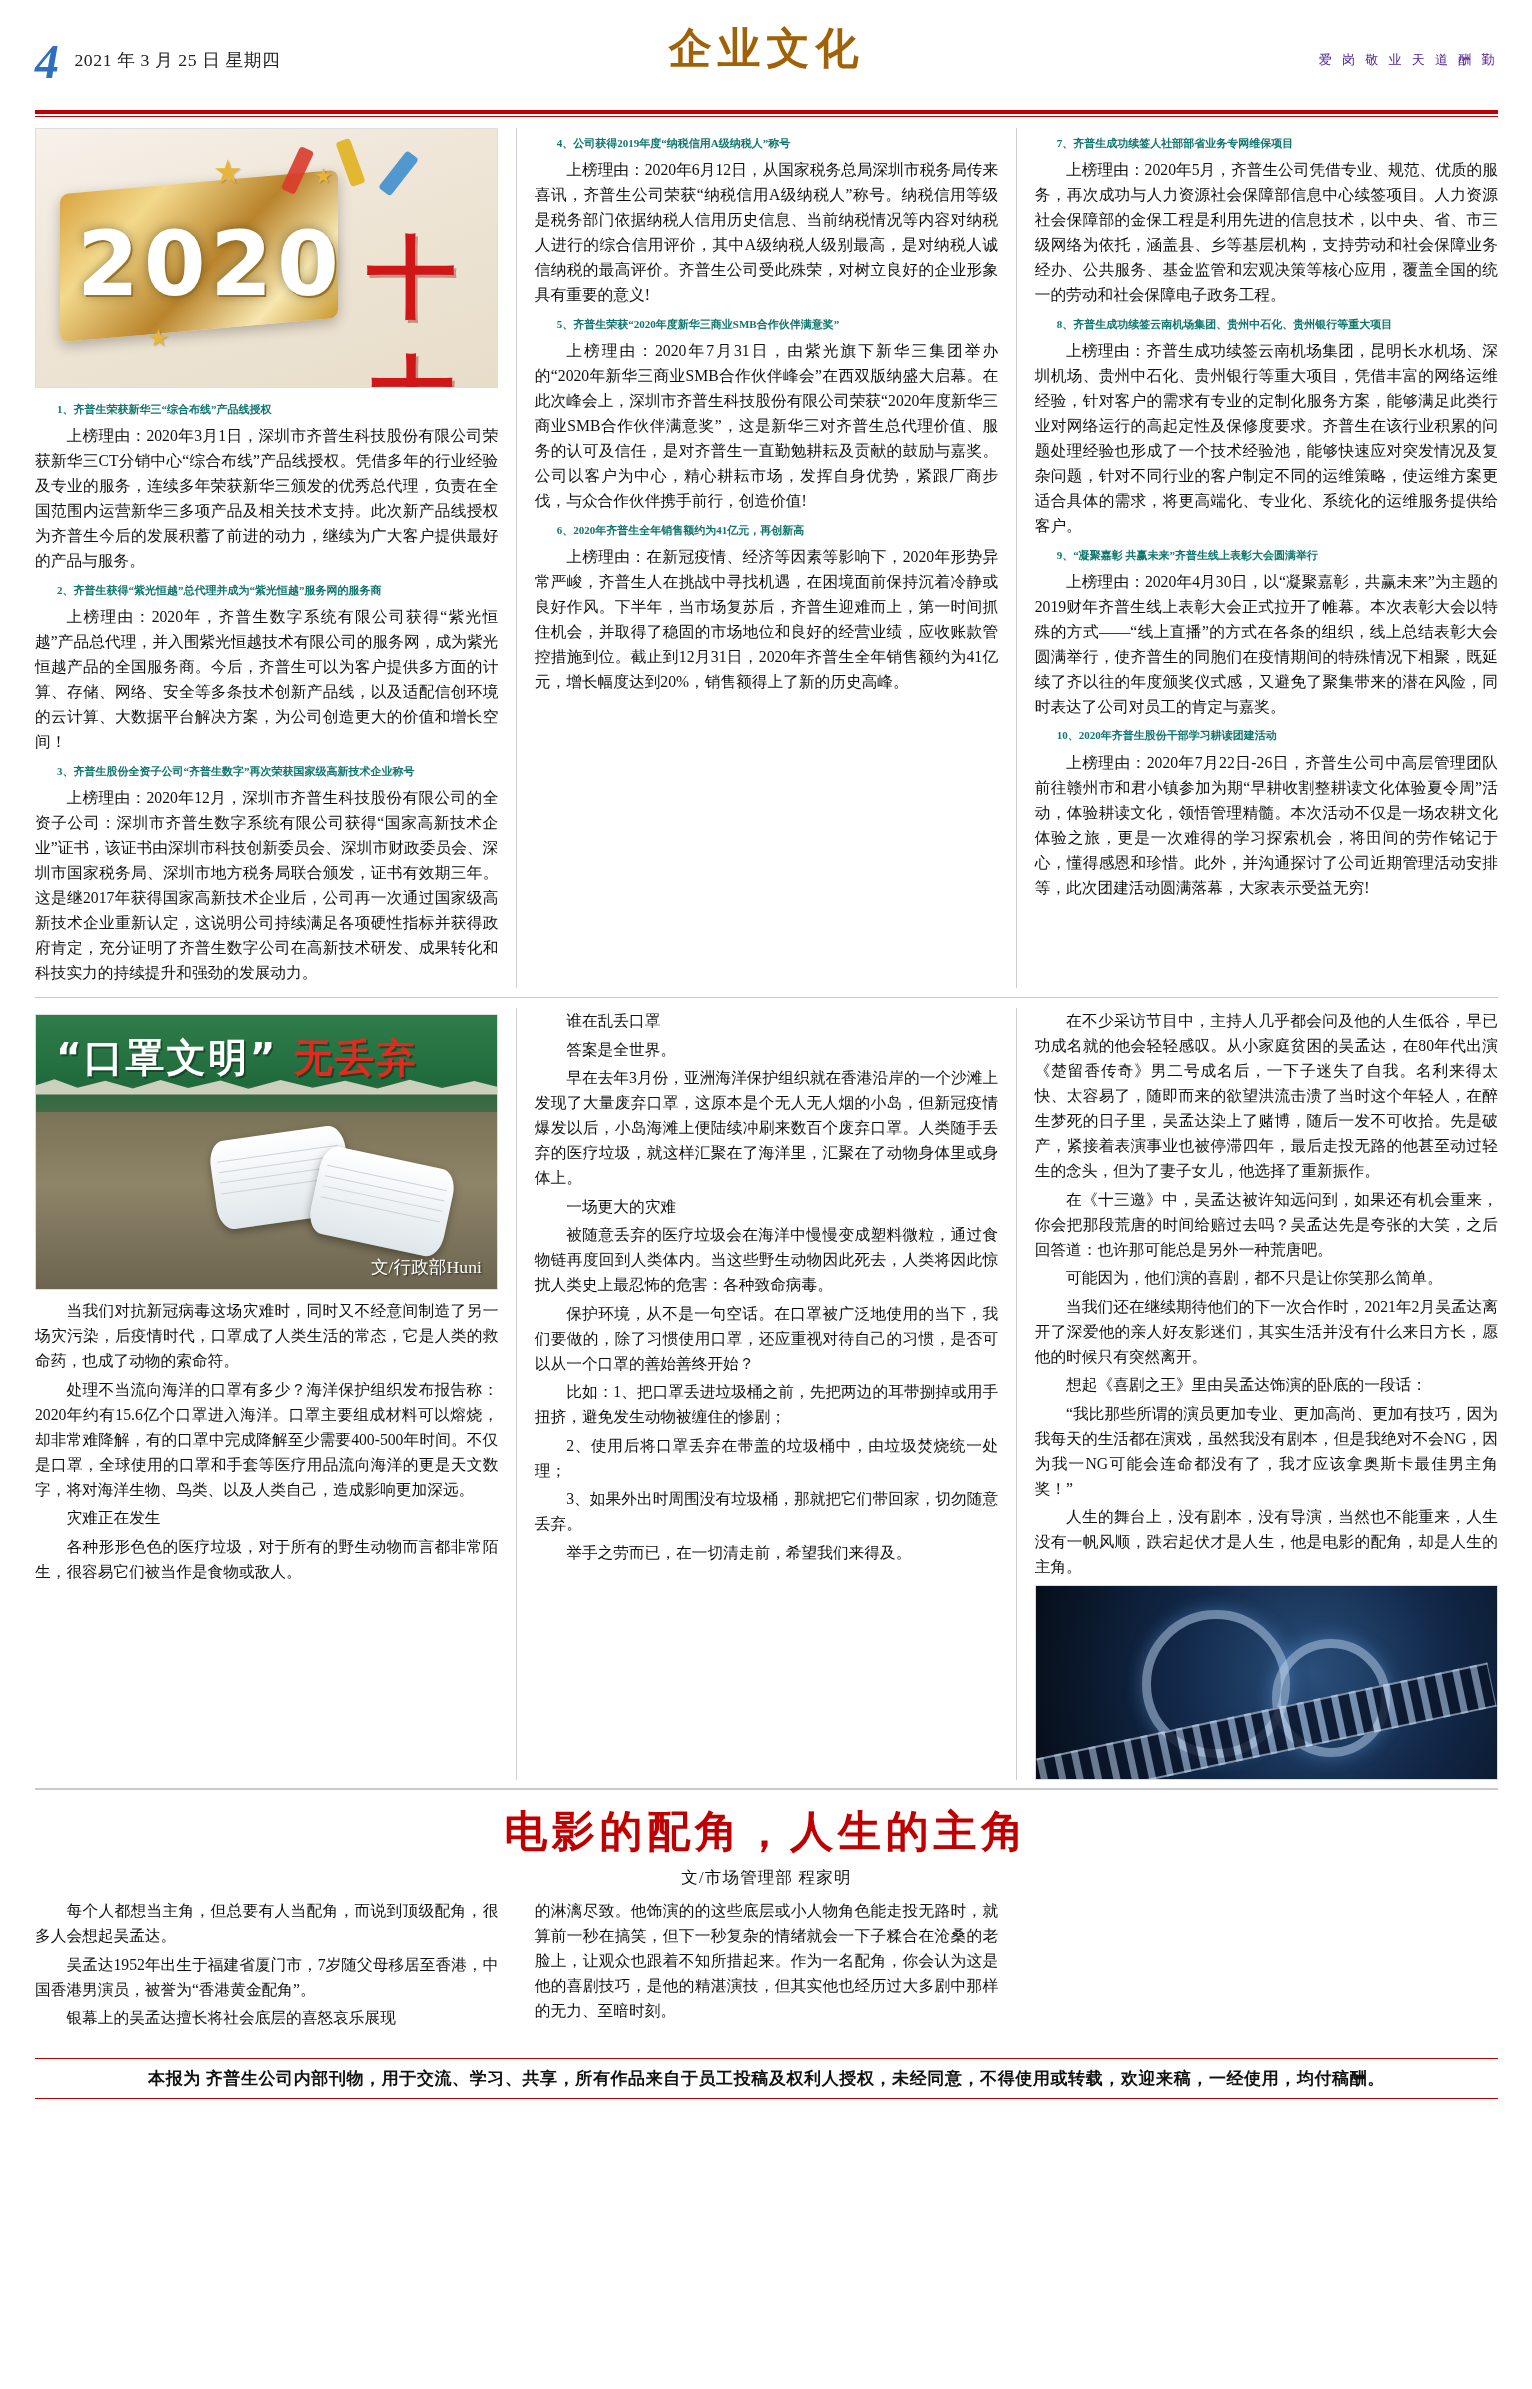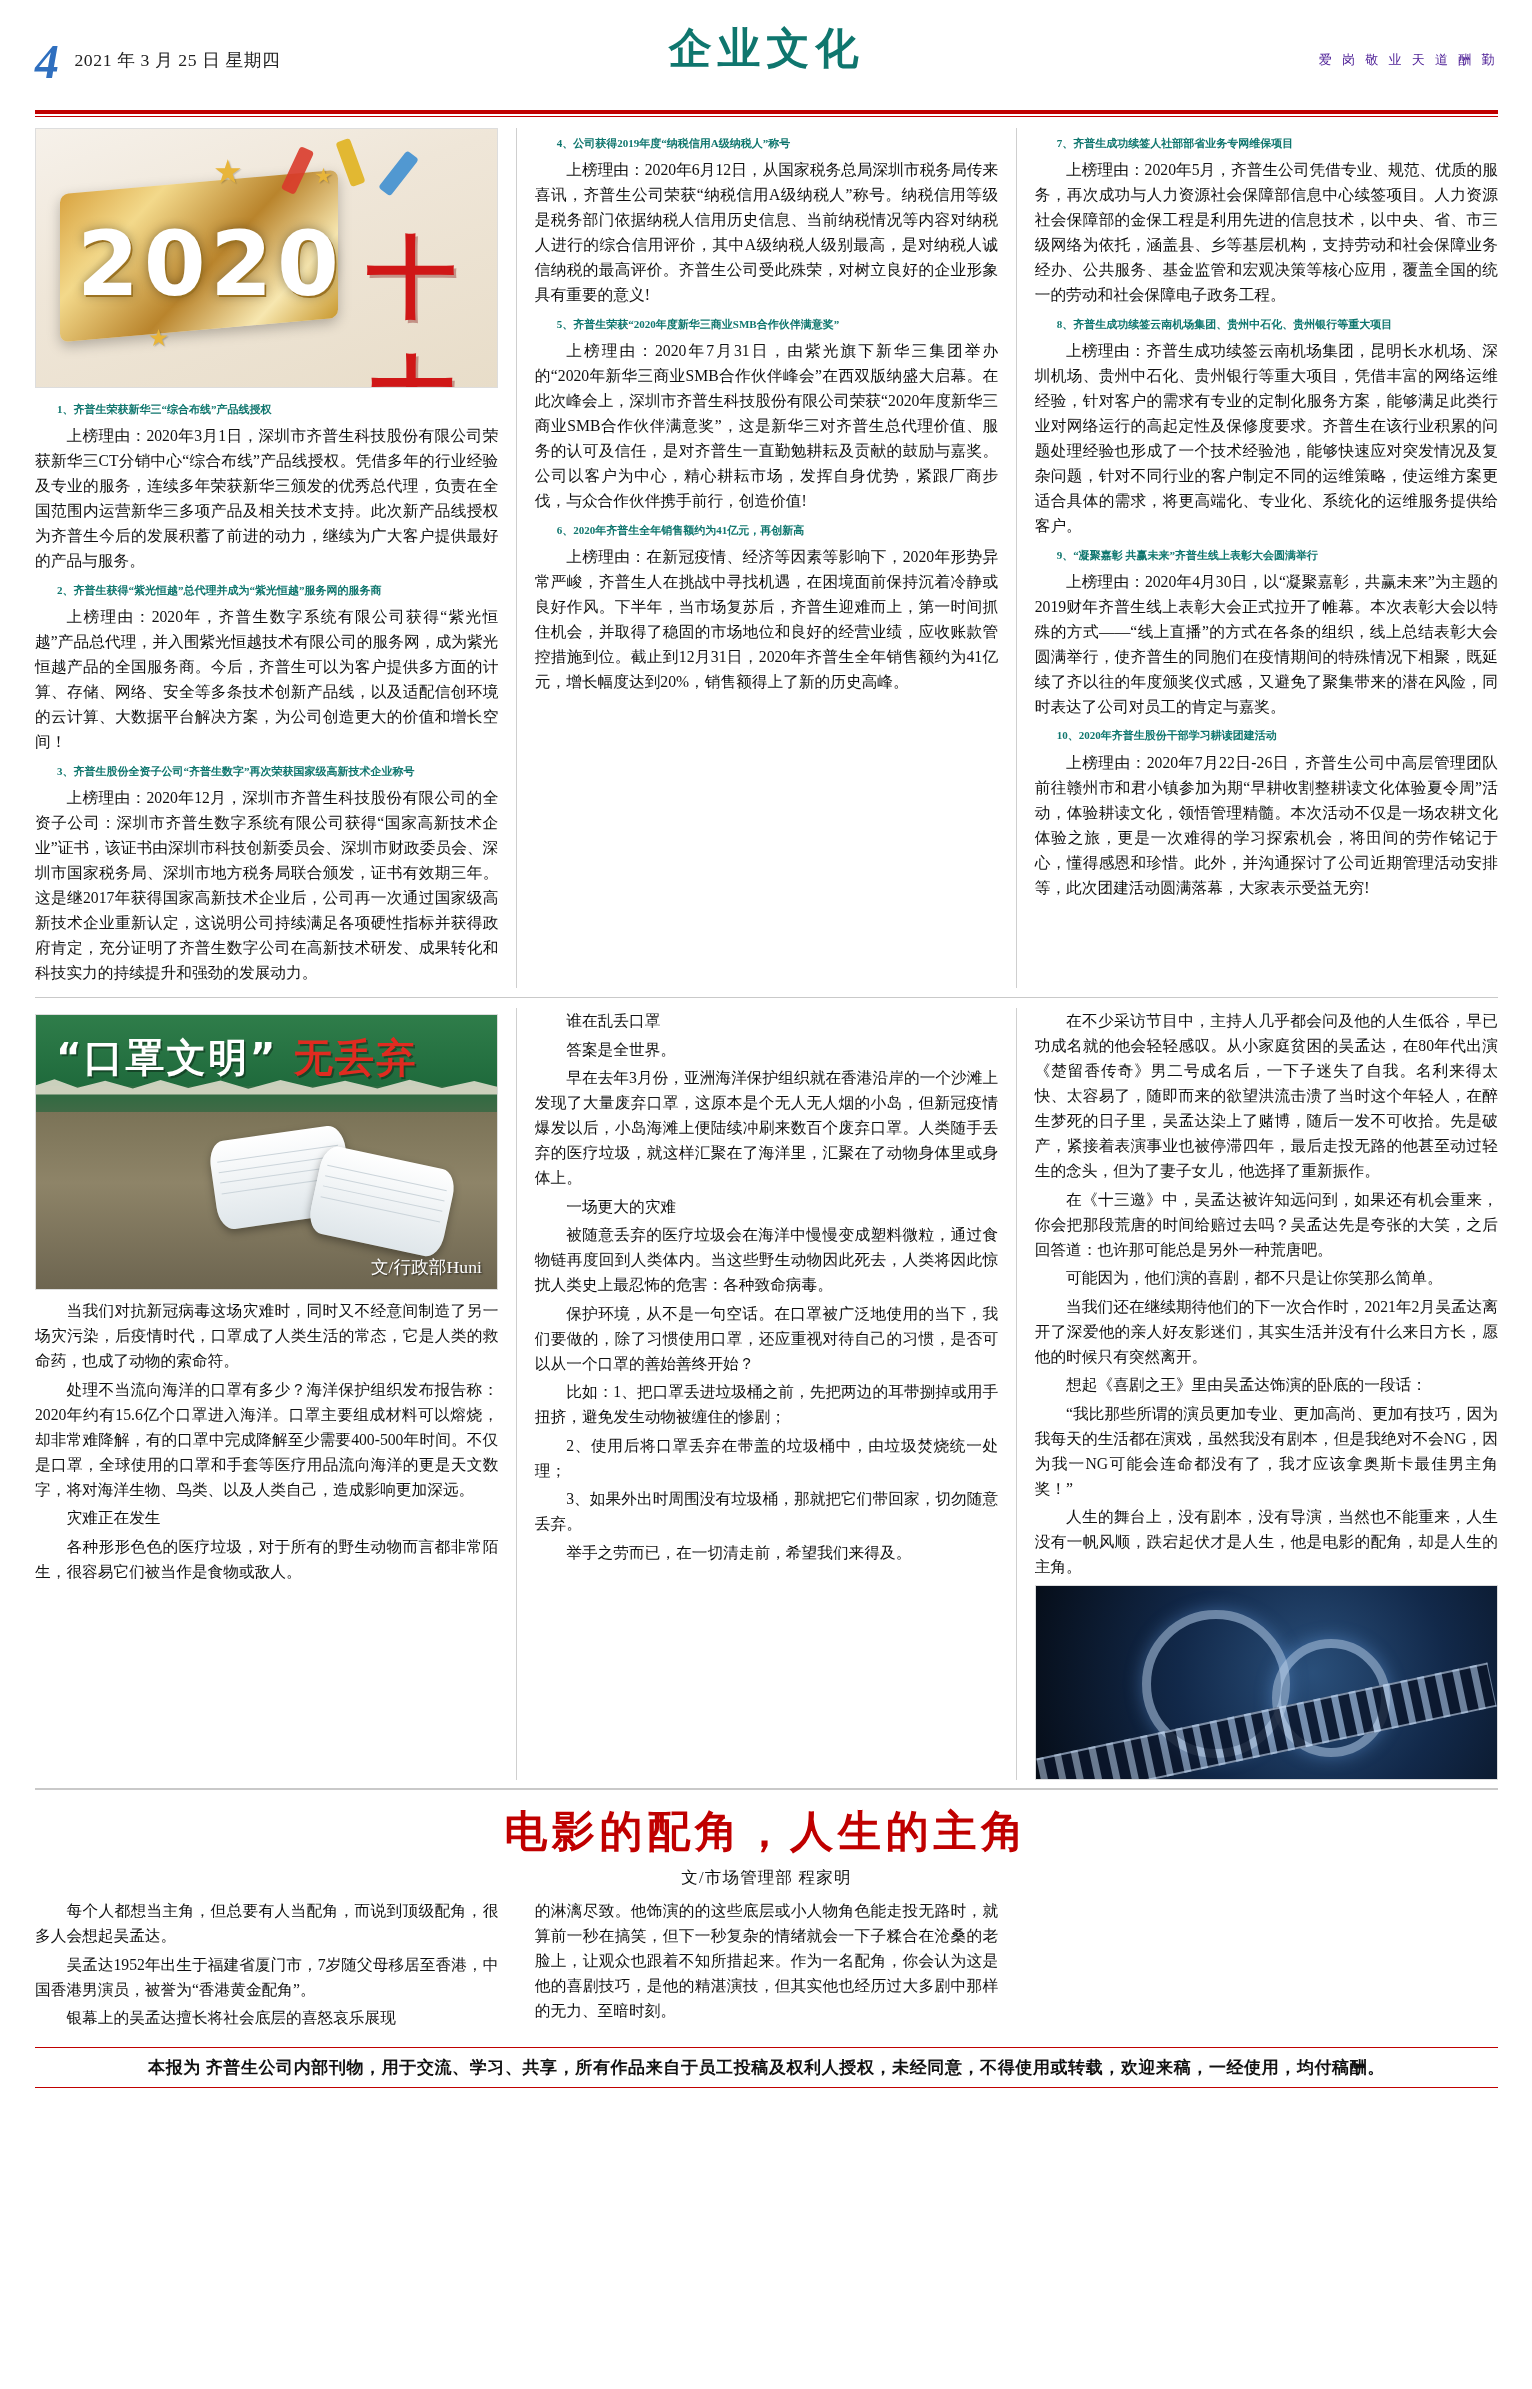--- a/index.html
+++ b/index.html
@@ -43,21 +43,21 @@
     white-space:nowrap;
     padding-bottom:3.5px;
   }
   .masthead-title{
     position:absolute;
     left:0;right:0;
     text-align:center;
     font-family:"DejaVu Sans","Liberation Sans",sans-serif;
     font-weight:bold;
     font-size:43px;
-    color:#0f766e;
+    color:#a16207;
     letter-spacing:5.9px;
     top:20px;
   }
   .masthead-slogan{
     margin-left:auto;
     font-size:13px;
     color:#4c1d95;
     letter-spacing:3.5px;
     white-space:nowrap;
     padding-bottom:3.5px;
@@ -259,21 +259,21 @@
     position:absolute;
     height:41px;
     background:repeating-linear-gradient(90deg,rgba(200,220,245,.5) 0 7px, rgba(10,20,40,.8) 7px 17.7px);
     transform:rotate(-12deg);
     border-top:2.4px solid rgba(200,220,245,.6);
     border-bottom:2.4px solid rgba(200,220,245,.6);
   }
 
   
   .footer{
-    margin-top:13px;
+    margin-top:24px;
     border-top:1.8px solid #c00000;
     border-bottom:1.8px solid #c00000;
     padding:8.3px 0;
     text-align:center;
     font-weight:bold;
     font-size:17px;
     letter-spacing:0.6px;
     color:#111;
   }
   .bottom-wrap{margin-top:5.9px;}

